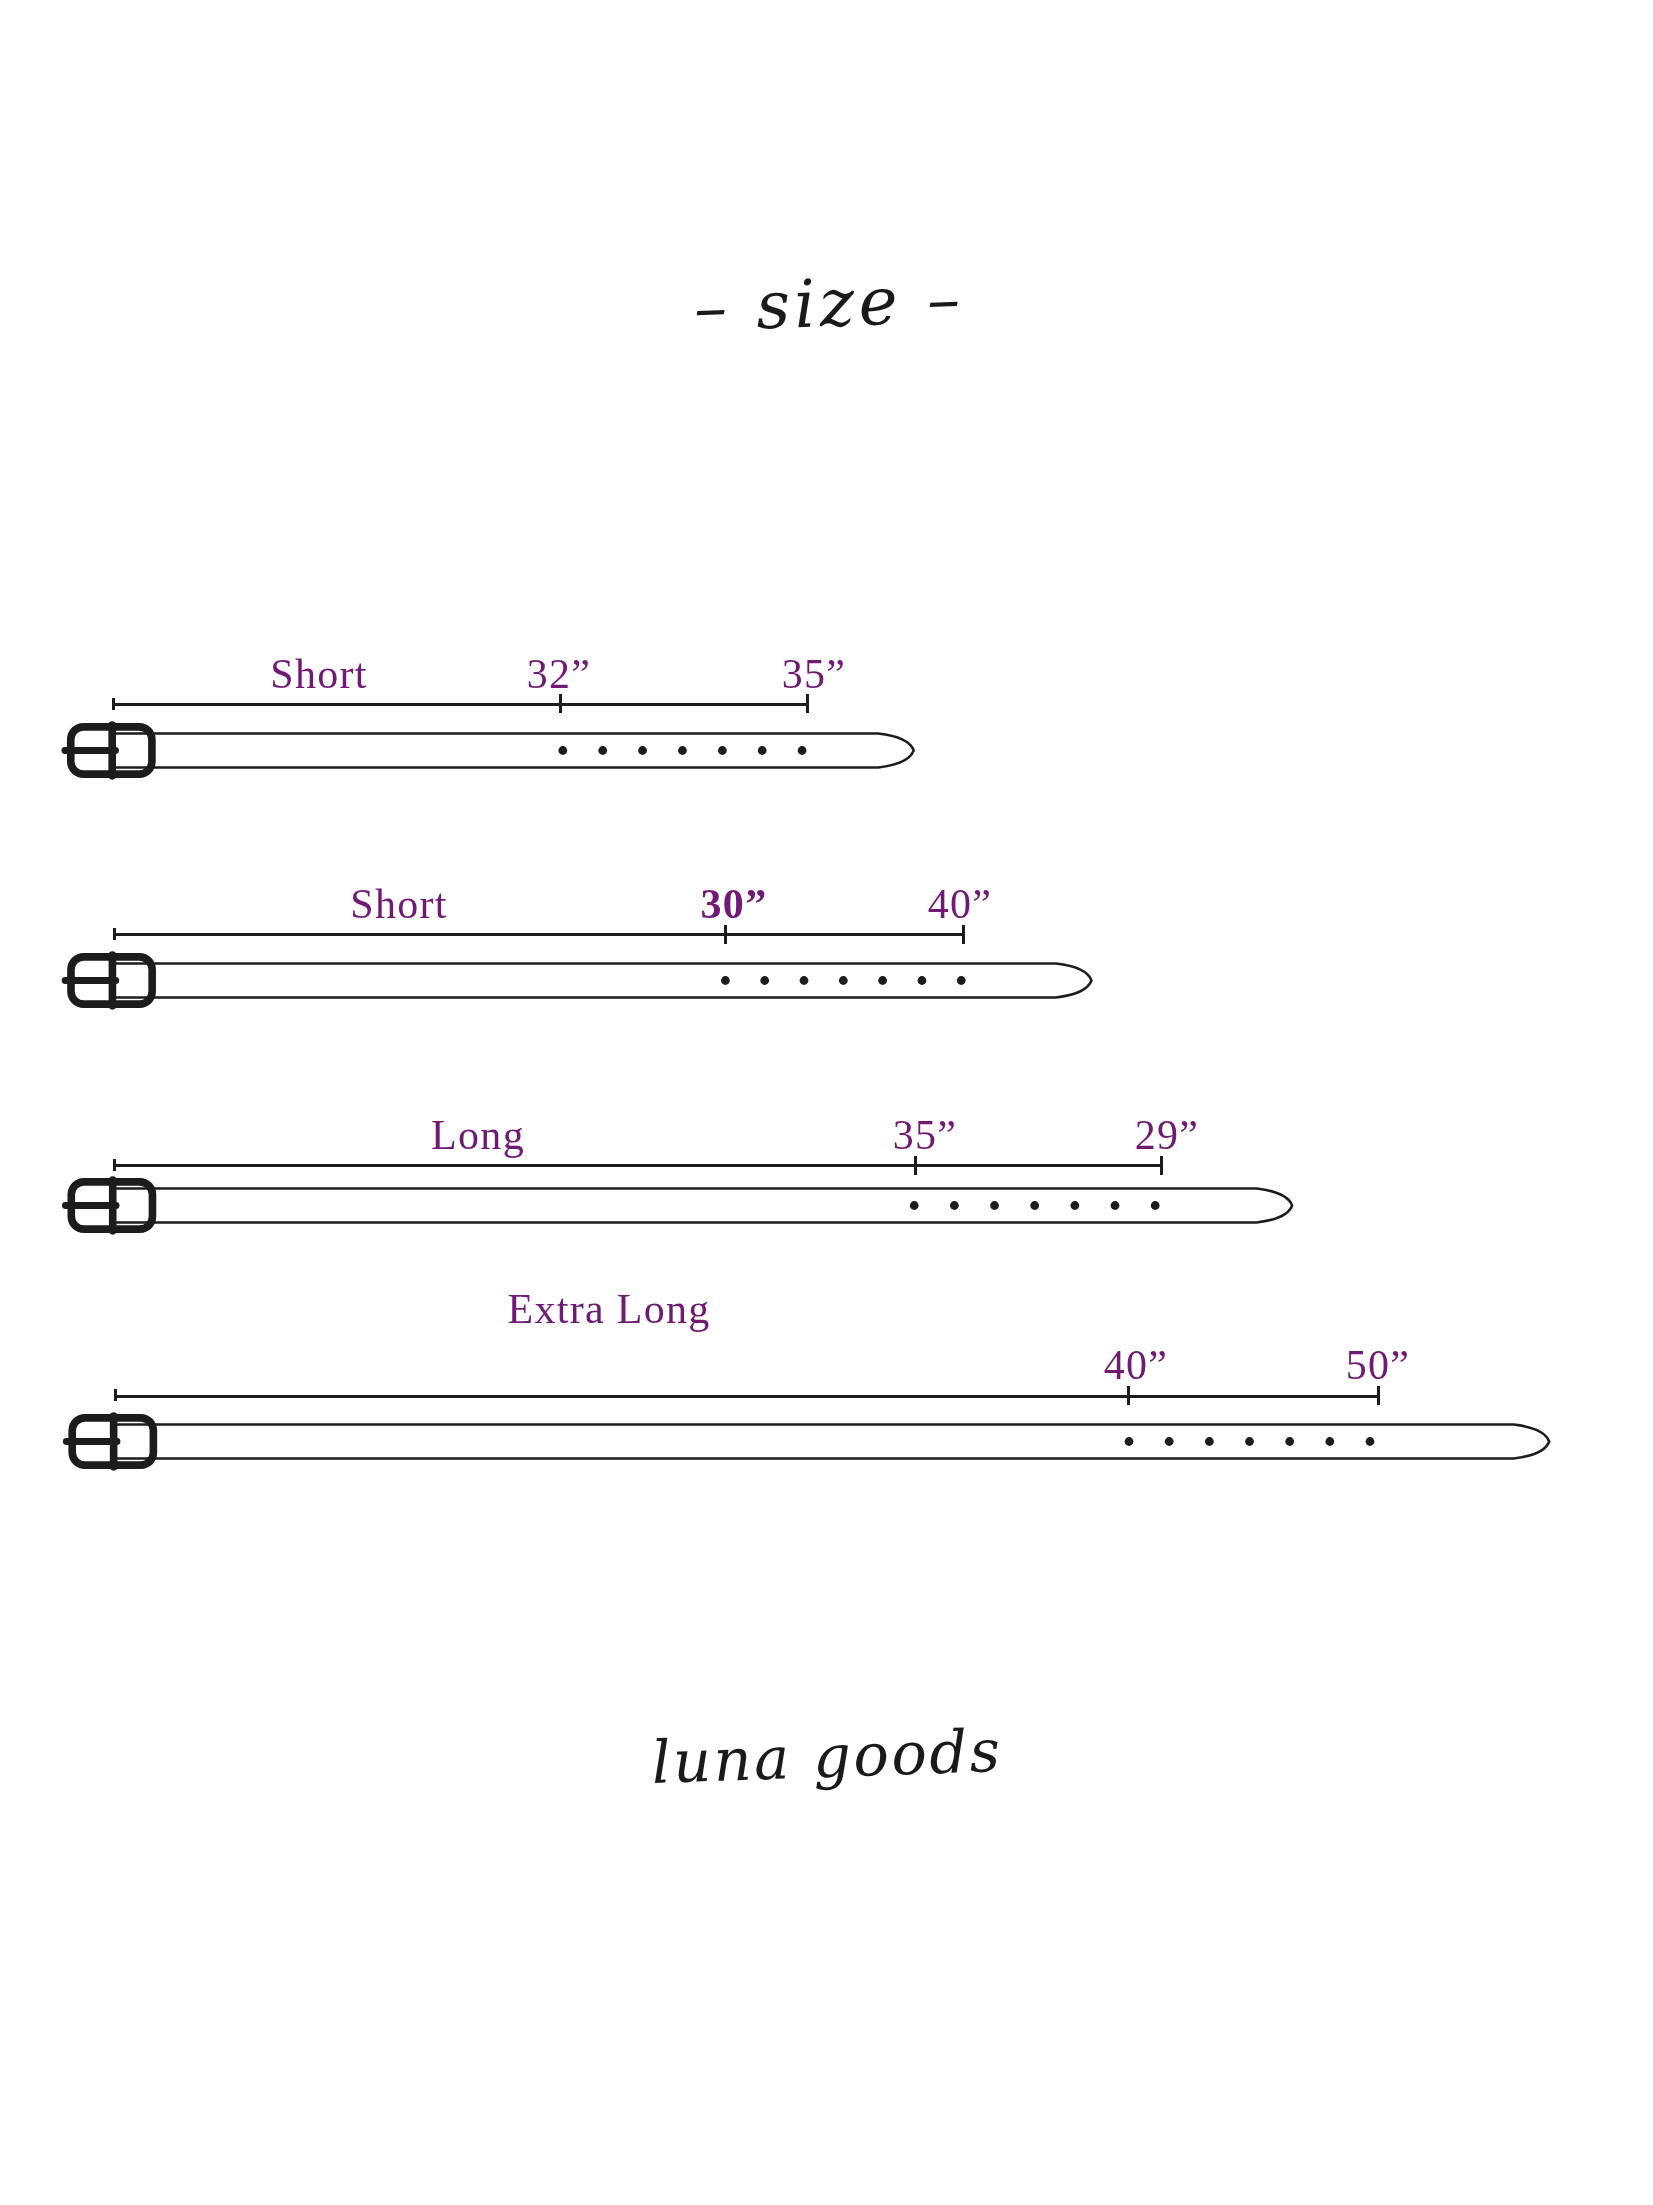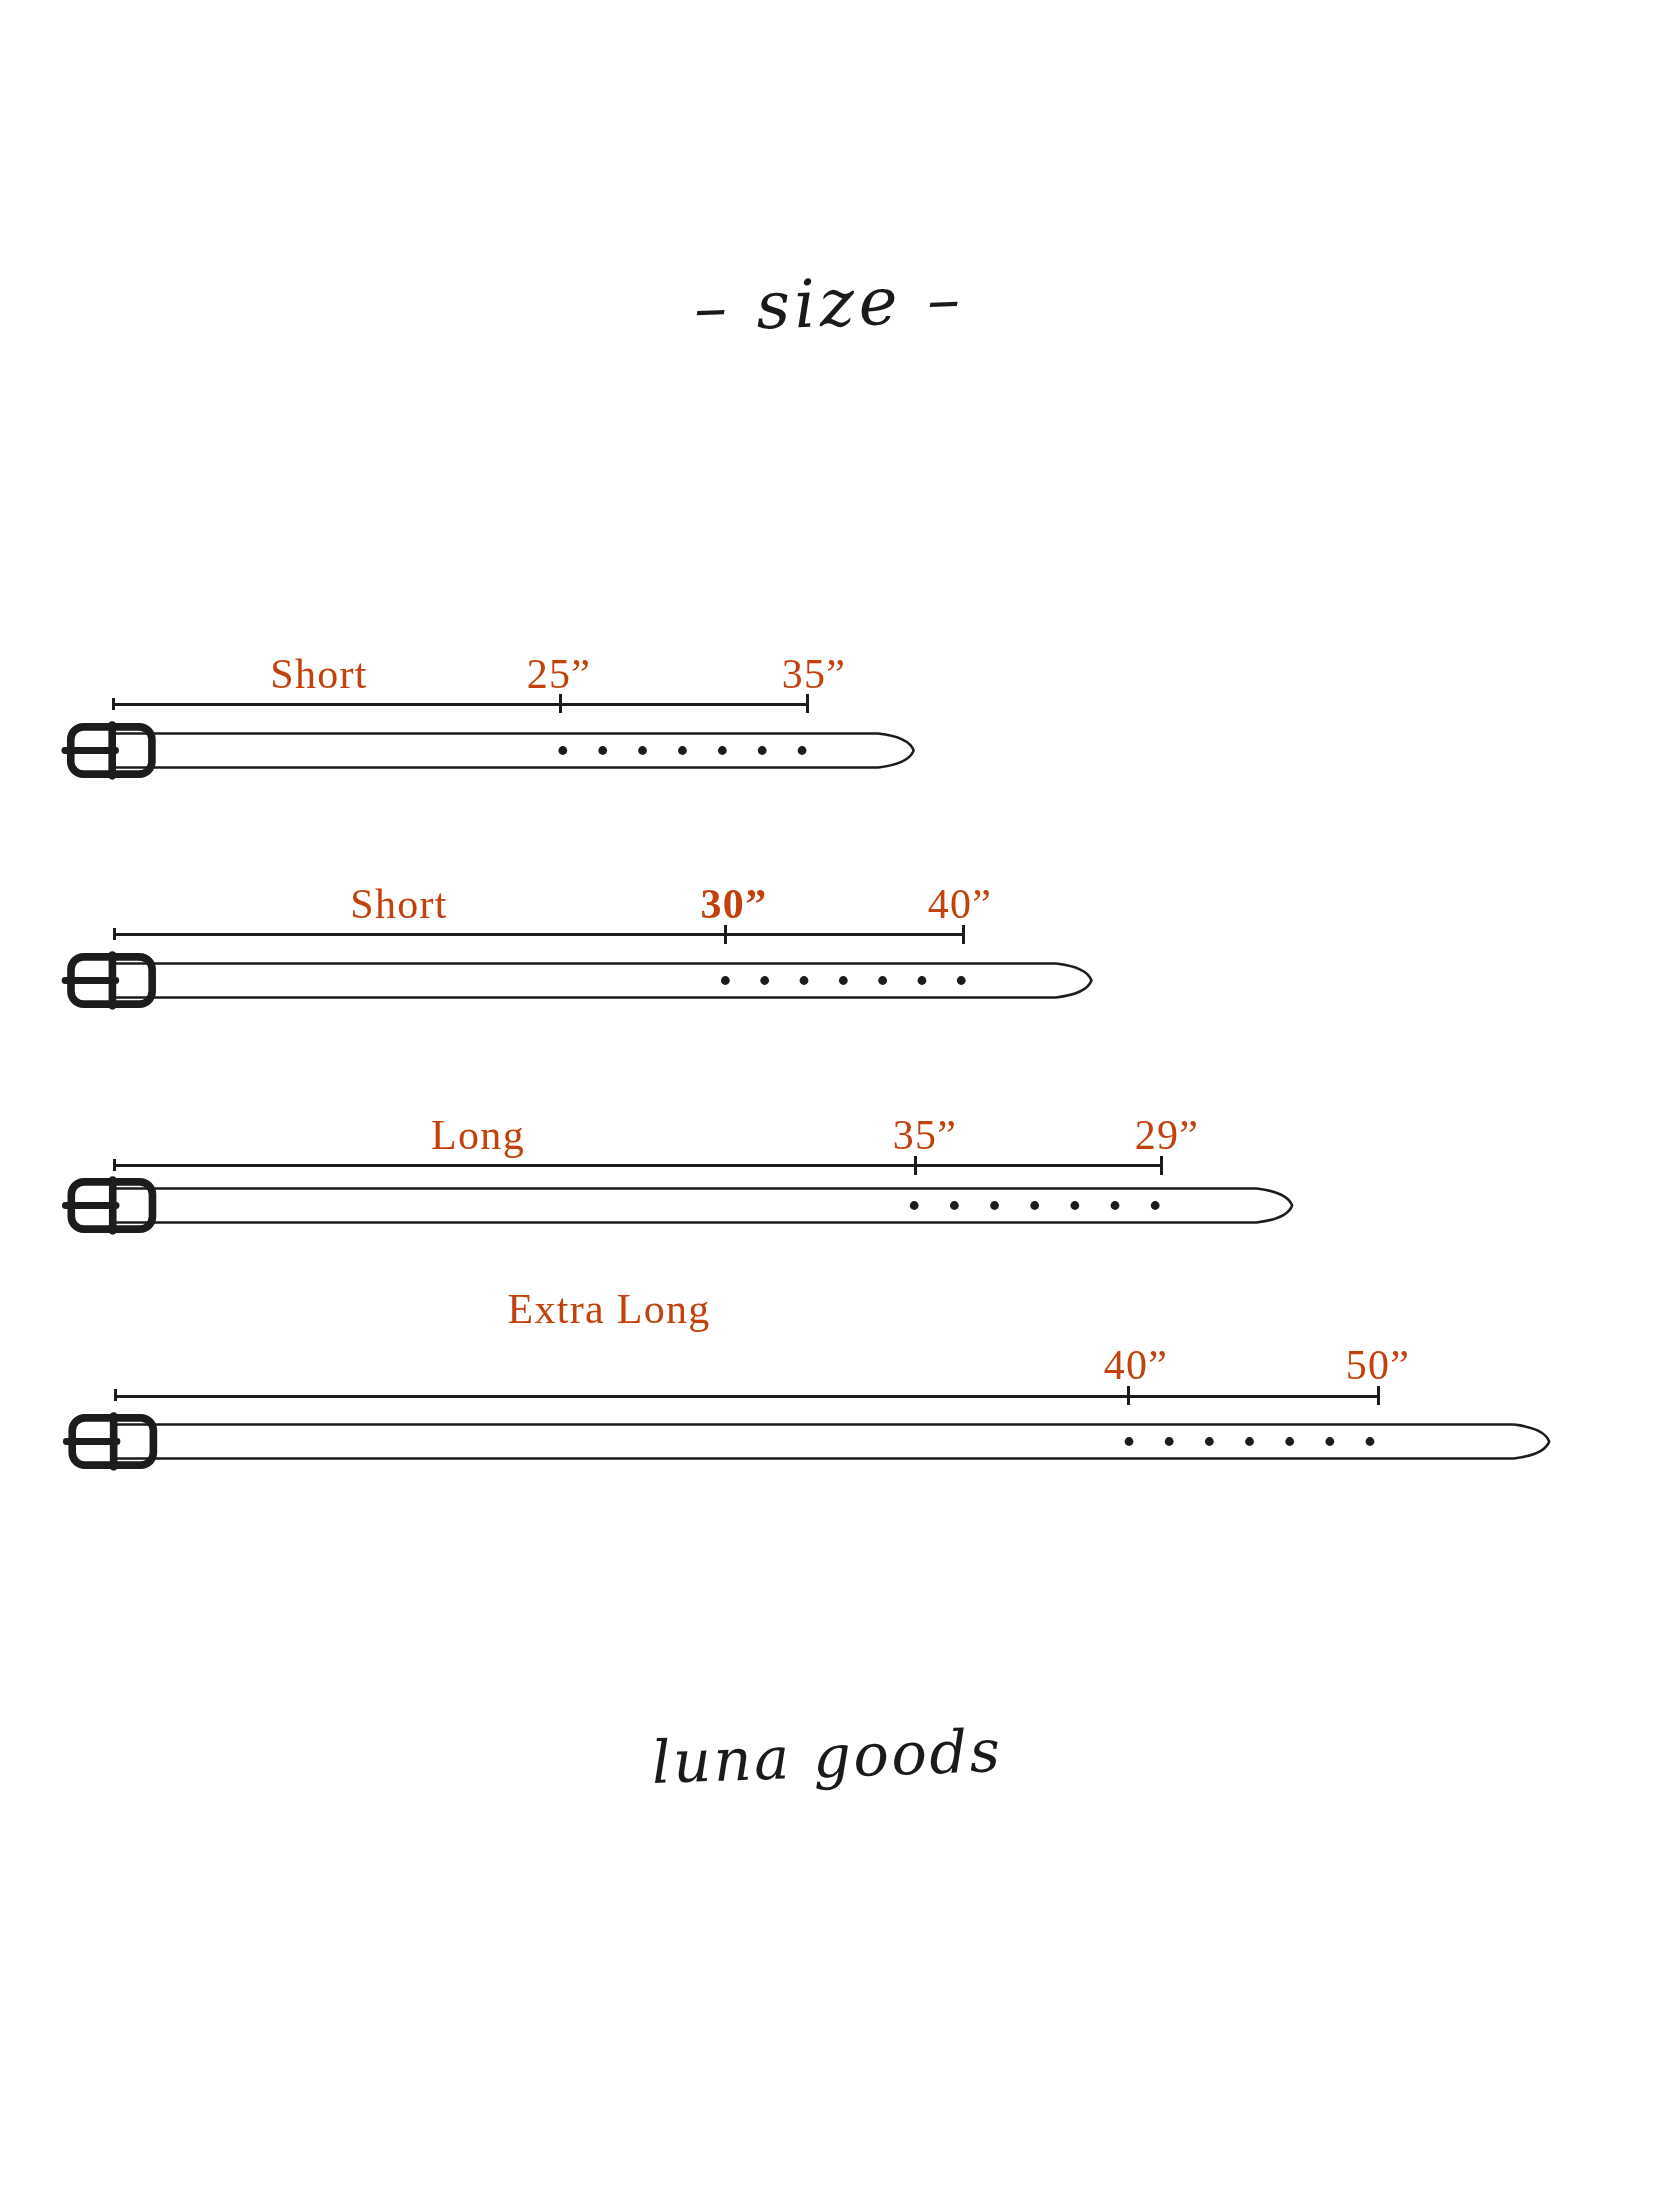--- a/index.html
+++ b/index.html
@@ -21,35 +21,35 @@
   }
   .title{font-size:66px;letter-spacing:4.2px;}
   .brand{font-size:59px;letter-spacing:2.5px;}
   .lbl{
     position:absolute;
     font-size:42px;
     line-height:1;
     letter-spacing:1.3px;
     white-space:nowrap;
     transform:translateX(-50%);
-    color:#c2410c;
+    color:#701a75;
   }
   .mline{position:absolute;height:2.5px;background:#1c1c1c;}
   .mtick{position:absolute;width:3.4px;background:#1c1c1c;}
   .belt-svg{position:absolute;}
 </style>
 </head>
 <body>
 
 <div class="page">
   <div class="script title" style="left:829px;top:265px;">– size –</div>
 
   <div id="belt-rows">
       <div class="lbl" style="left: 319px; top: 653px;">Short</div>
-      <div class="lbl" style="left: 559px; top: 653px;">25”</div>
+      <div class="lbl" style="left: 559px; top: 653px;">32”</div>
       <div class="lbl" style="left: 814px; top: 653px;">35”</div>
       <div class="mline" style="left: 114px; top: 703px; width: 693px;"></div>
       <div class="mtick" style="left: 112px; top: 698px; height: 12px;"></div>
       <div class="mtick" style="left: 559px; top: 694px; height: 18.7px;"></div>
       <div class="mtick" style="left: 806px; top: 694px; height: 18.7px;"></div>
       <svg class="belt-svg" width="891" height="93" viewBox="0 0 1048 110" style="left:37px;top:704px;">
         <path d="M 88 35 L 992 35 Q 1028 39 1034 55 Q 1028 71 992 75 L 88 75" fill="#ffffff" stroke="#1c1c1c" stroke-width="3" stroke-linejoin="round"></path>
         <circle cx="619.0" cy="55" r="5.2" fill="#1c1c1c"></circle>
         <circle cx="666.2" cy="55" r="5.2" fill="#1c1c1c"></circle>
         <circle cx="713.3" cy="55" r="5.2" fill="#1c1c1c"></circle>

